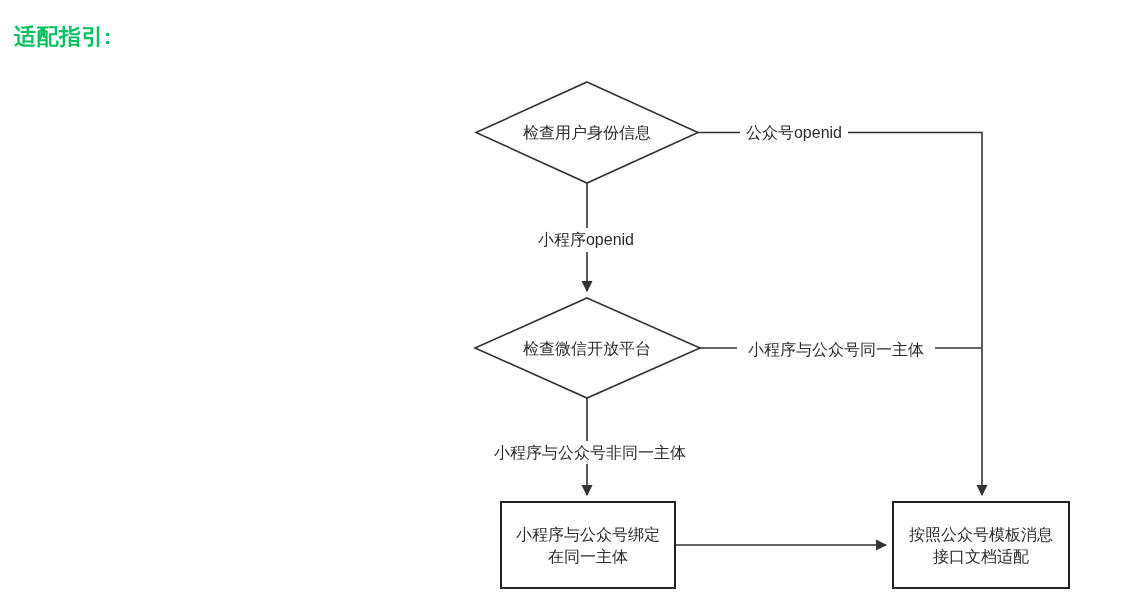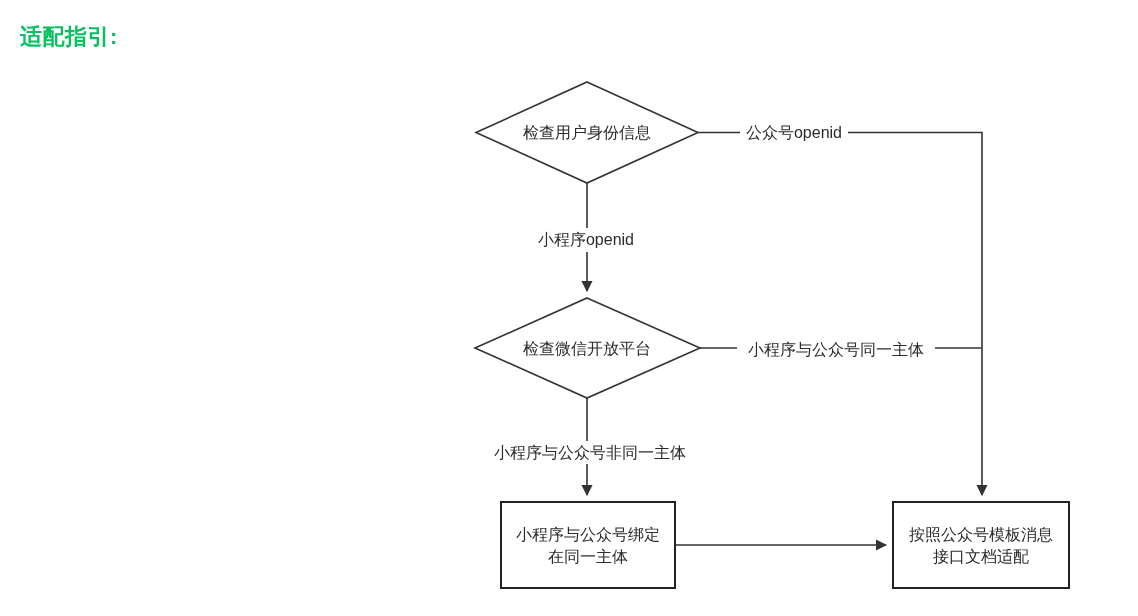--- a/index.html
+++ b/index.html
@@ -10,21 +10,21 @@
   }
   .page {
     position: relative;
     width: 1138px;
     height: 616px;
     background: #ffffff;
     overflow: hidden;
   }
   .page-heading {
     position: absolute;
-    left: 20px;
+    left: 14px;
     top: 24px;
     font-size: 22px;
     line-height: 26px;
     font-weight: bold;
     letter-spacing: 0.5px;
   }
   .flowchart-svg {
     position: absolute;
     left: 0;
     top: 0;

